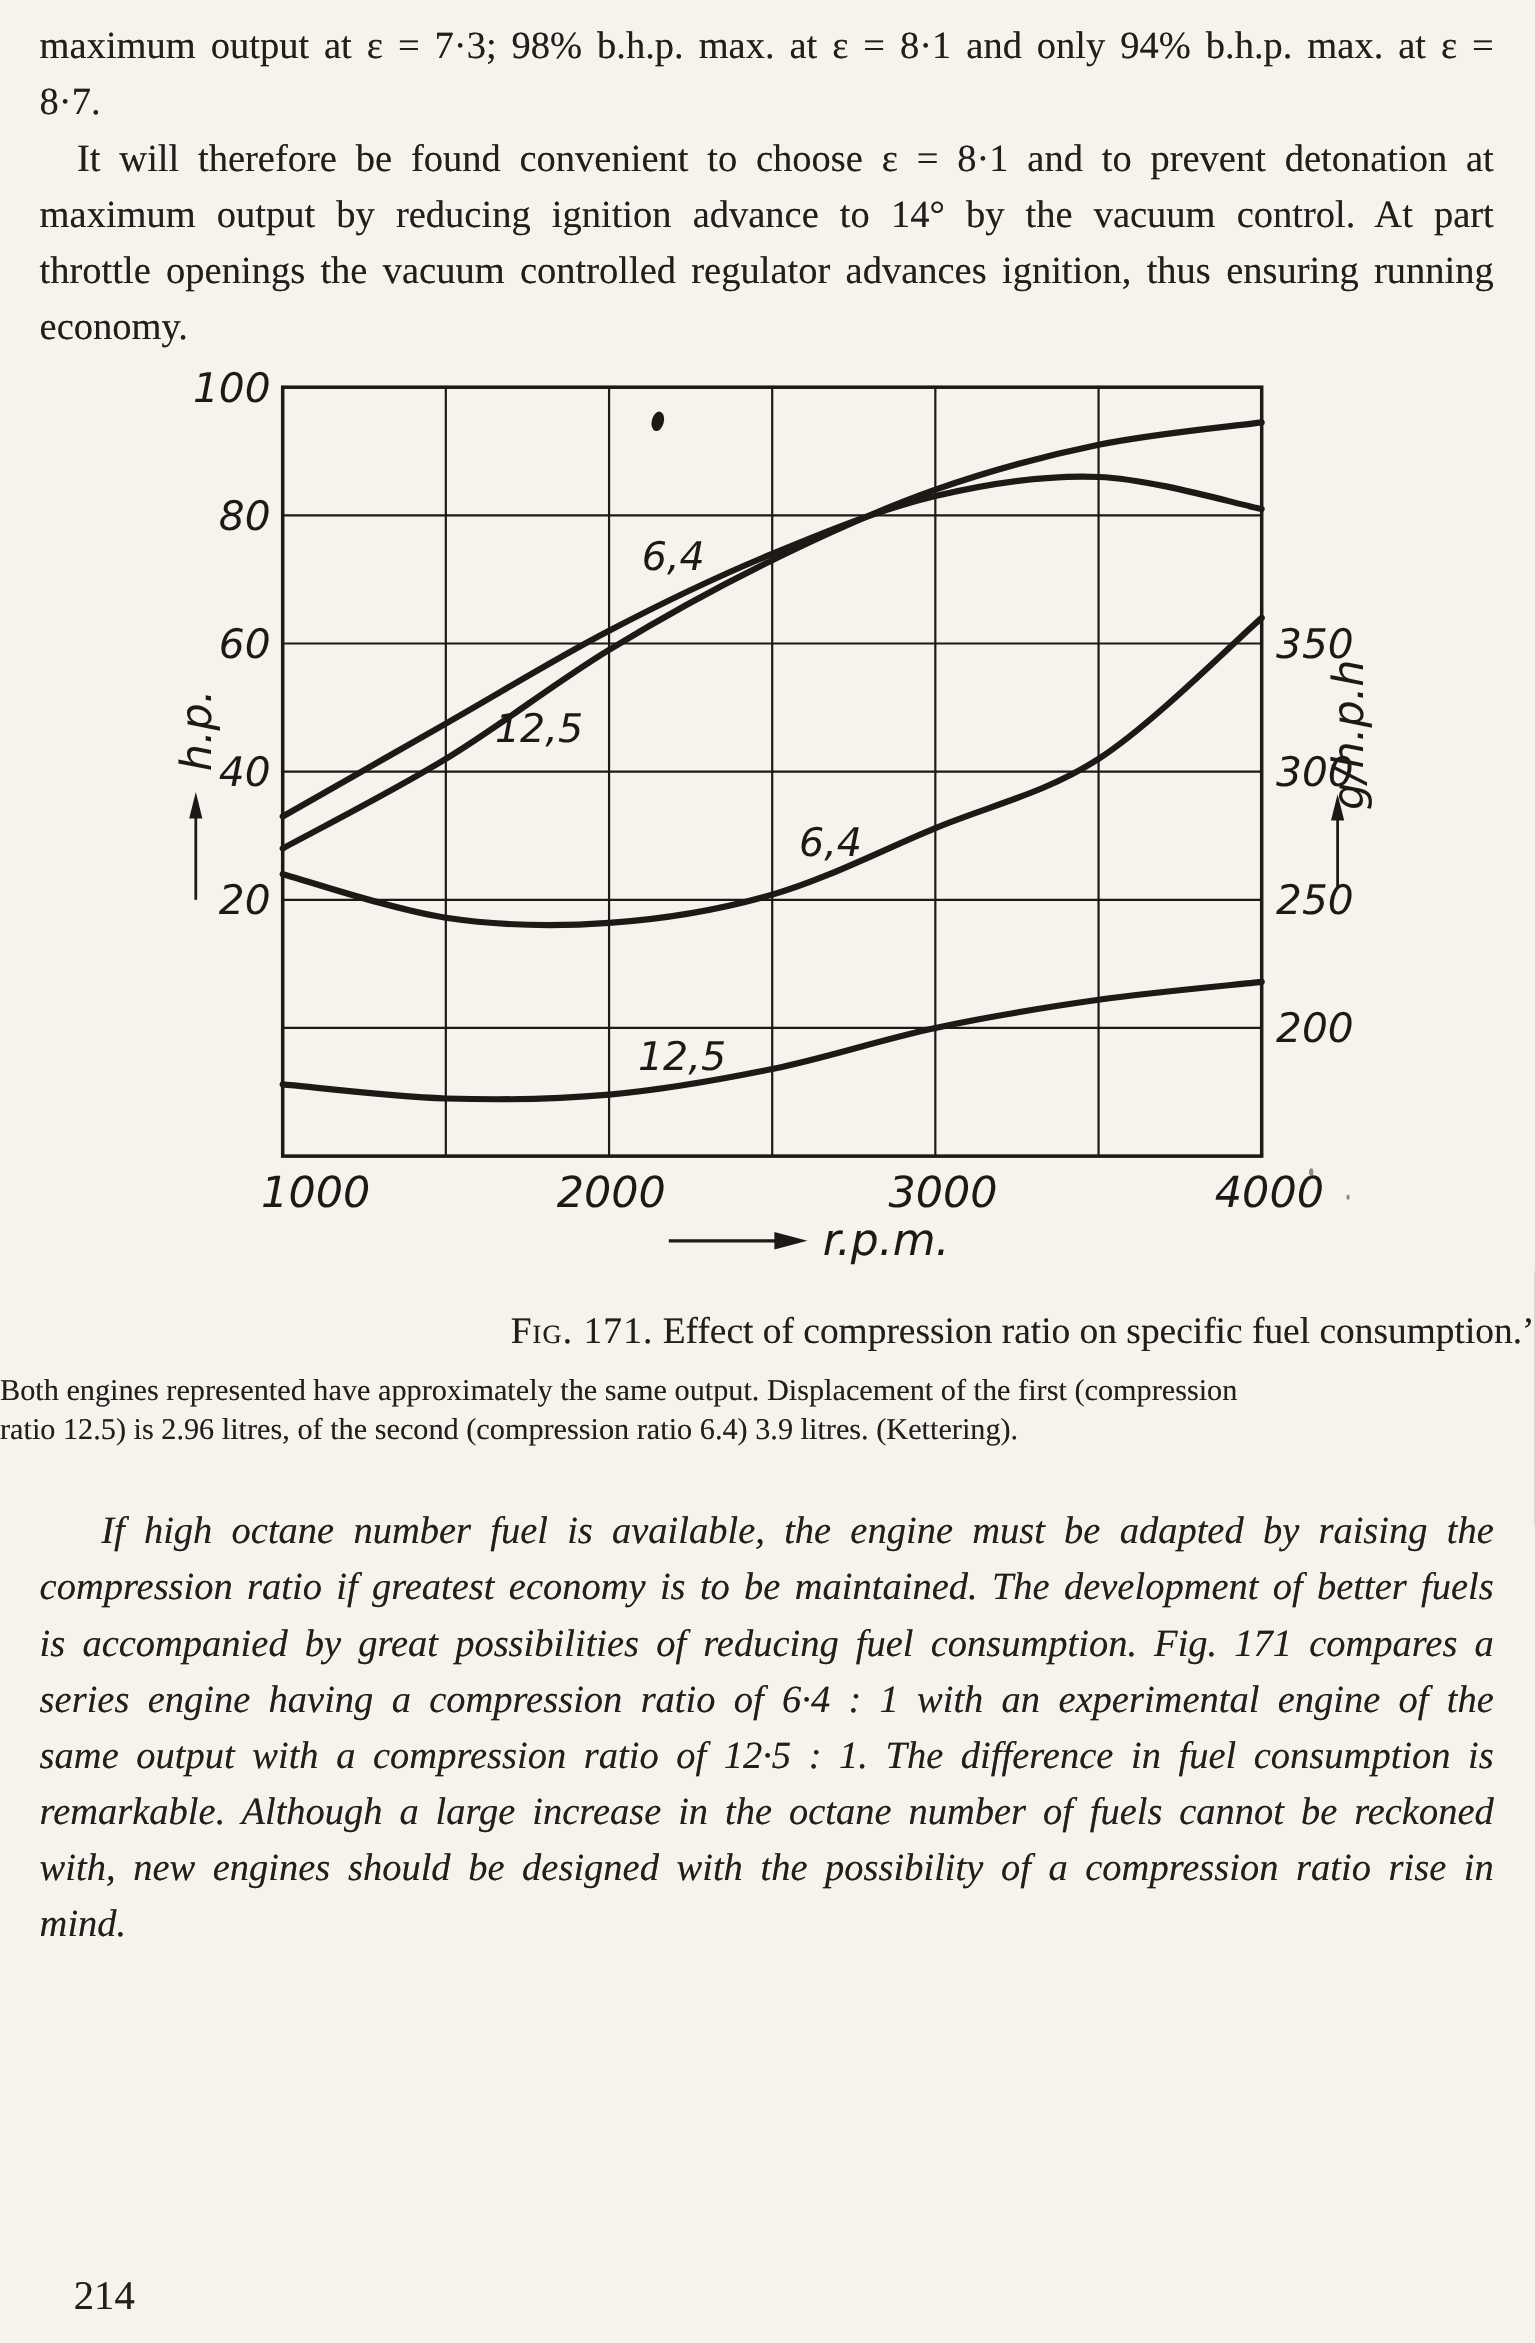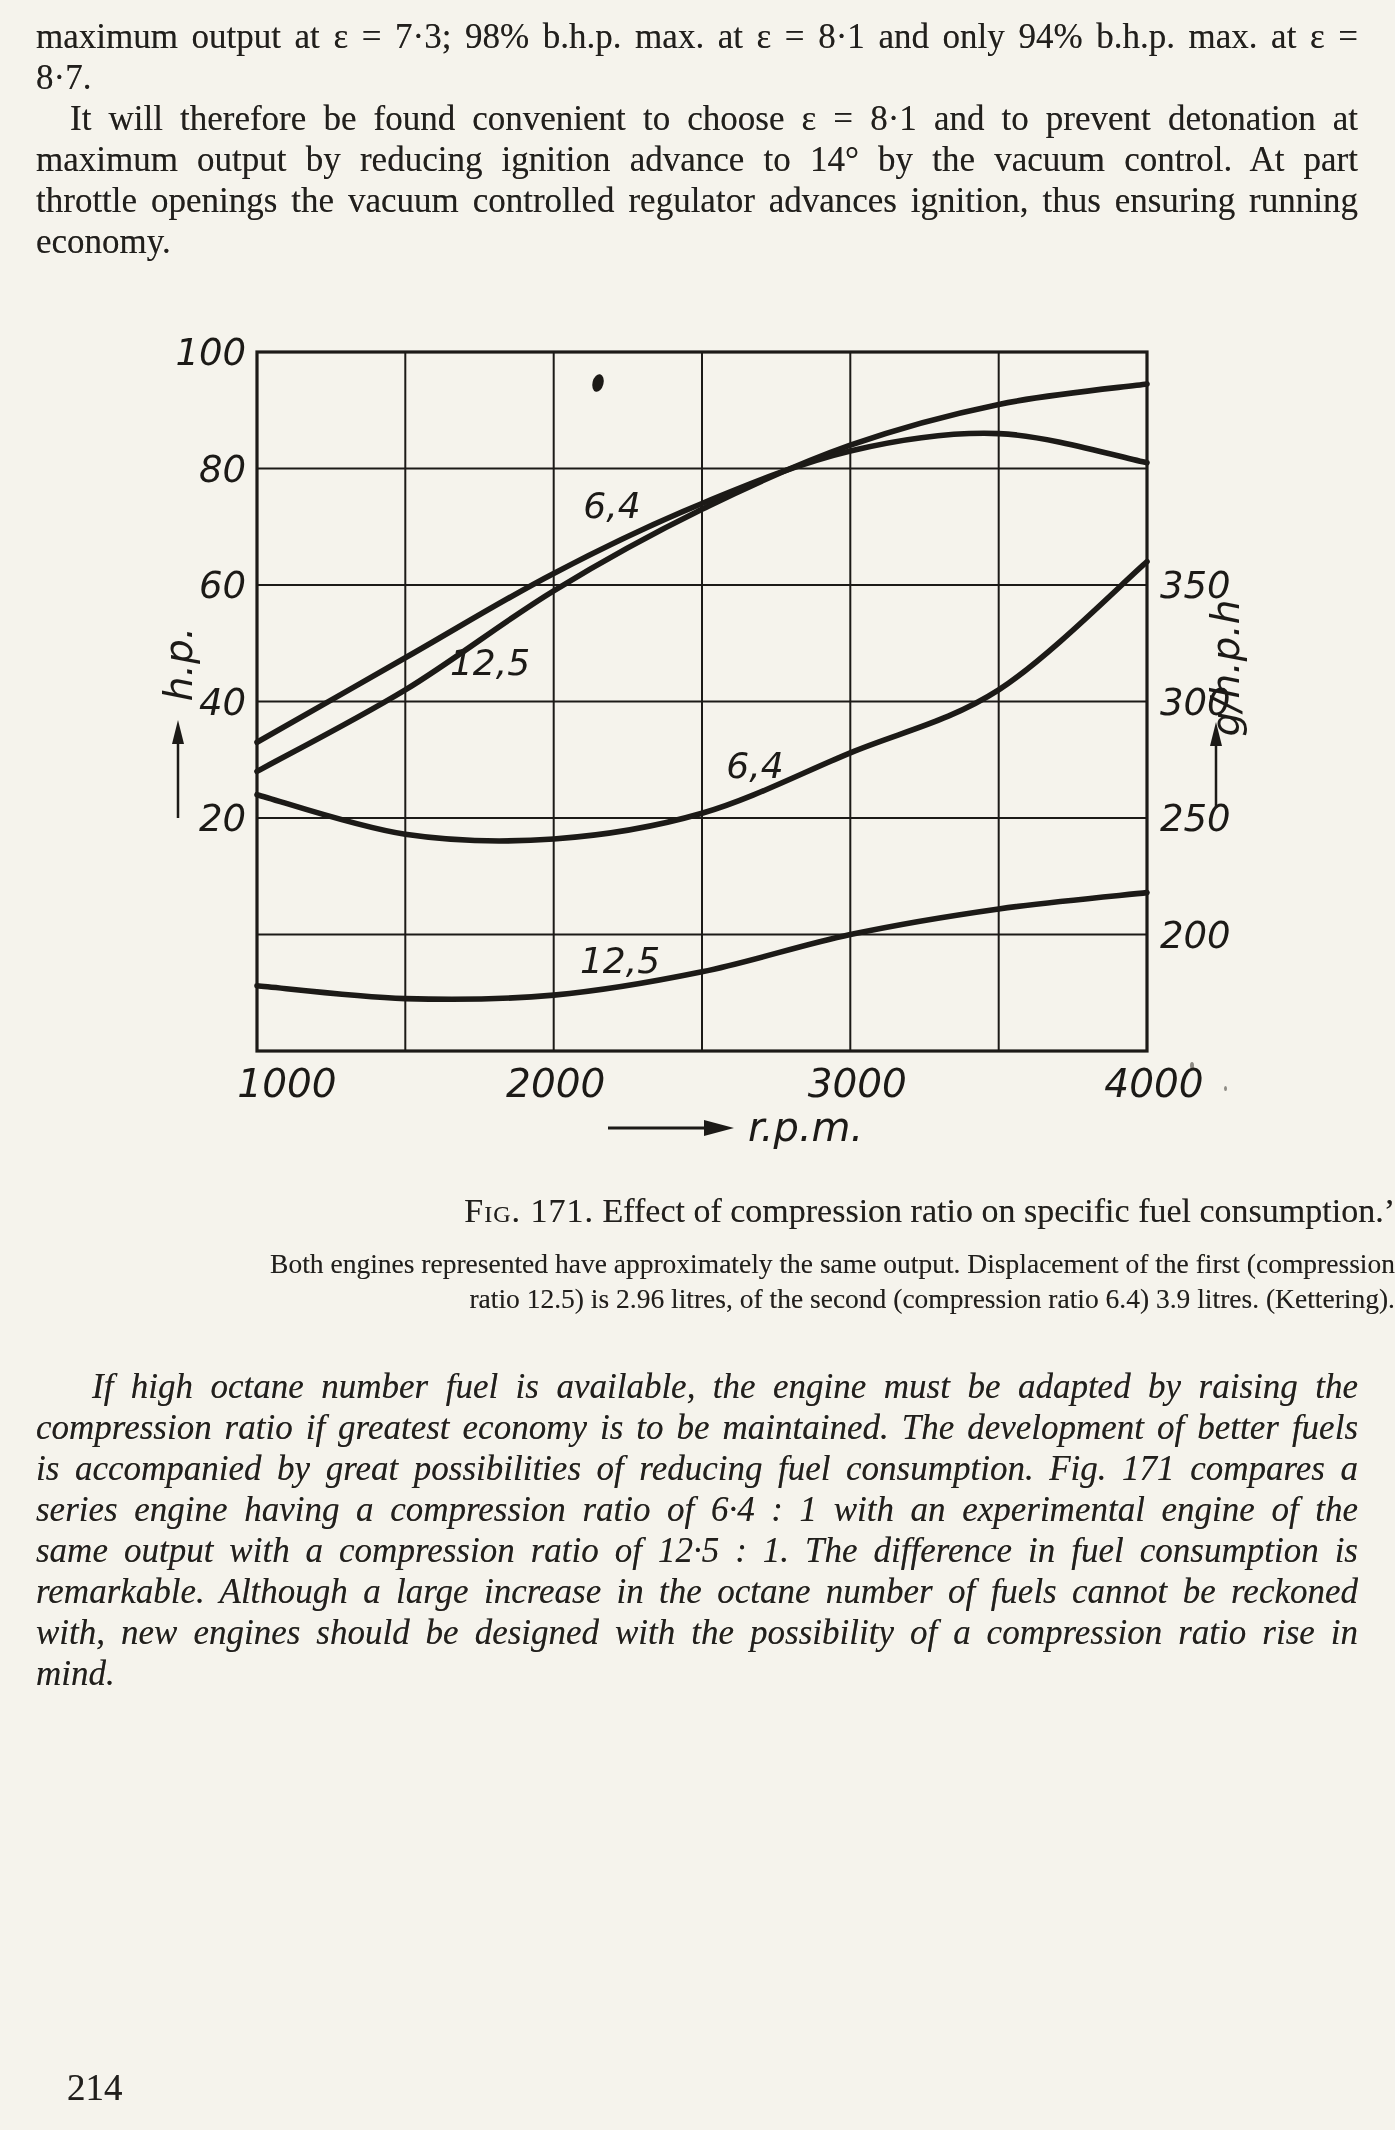--- a/index.html
+++ b/index.html
@@ -8,41 +8,41 @@
     position:relative;
     width:1395px;height:2130px;
     margin:0 auto;
     background:#f5f3ec;
     font-family:"Liberation Serif","DejaVu Serif",serif;
     color:#211f1c;
     overflow:hidden;
   }
   .textcol{
     position:absolute;left:36px;width:1322px;
-    font-size:35px;line-height:41px;
+    font-size:35px;line-height:51px;
     text-align:justify;
     word-spacing:3px;
     text-shadow:0 0 0.6px rgba(20,18,15,0.55);
   }
   .textcol p{margin:0;}
   .indent-sm{text-indent:34px;}
   .indent{text-indent:56px;font-style:italic;}
   #intro{top:16px;}
   #body-text{top:1366px;}
   #fig-svg-wrap{position:absolute;left:0;top:290px;width:1395px;height:890px;}
   #fig-svg-wrap svg{display:block;}
   #caption{
     position:absolute;left:0;top:1192px;width:1395px;
     text-align:right;font-size:34px;
     text-shadow:0 0 0.6px rgba(20,18,15,0.5);
   }
   #caption .sc{font-variant:small-caps;letter-spacing:1px;}
   #subcaption{
     position:absolute;left:0;top:1246px;width:1395px;
-    text-align:right;font-size:27.5px;line-height:35px;
+    text-align:left;font-size:27.5px;line-height:35px;
     text-shadow:0 0 0.5px rgba(20,18,15,0.45);
   }
   #page-number{
     position:absolute;left:40px;top:2066px;
     font-size:37px;
     text-shadow:0 0 0.6px rgba(20,18,15,0.5);
     margin-left:27px;
   }
   
   .speck{position:absolute;background:rgba(40,36,30,0.5);border-radius:50%;}

